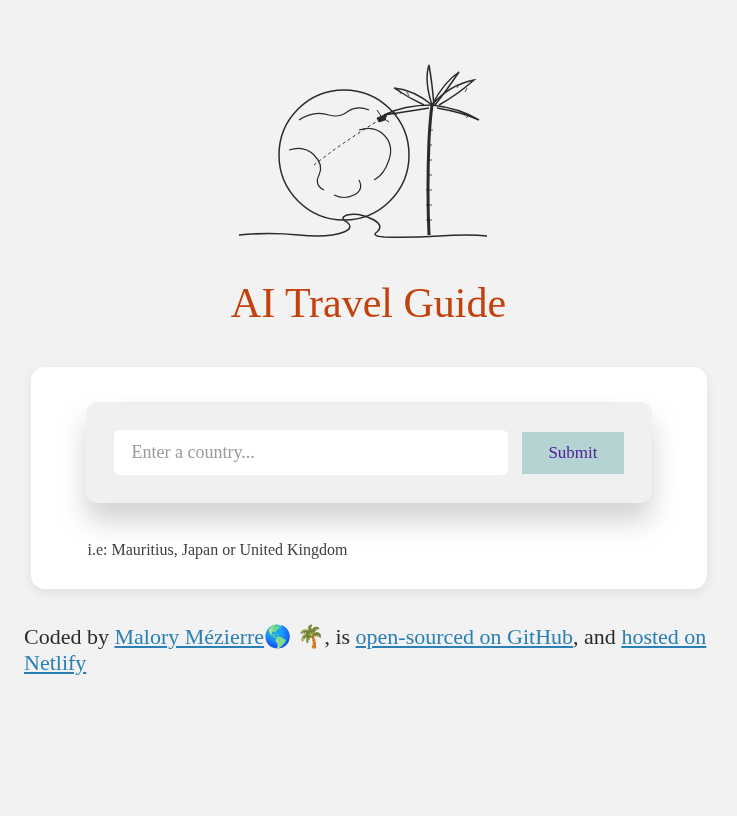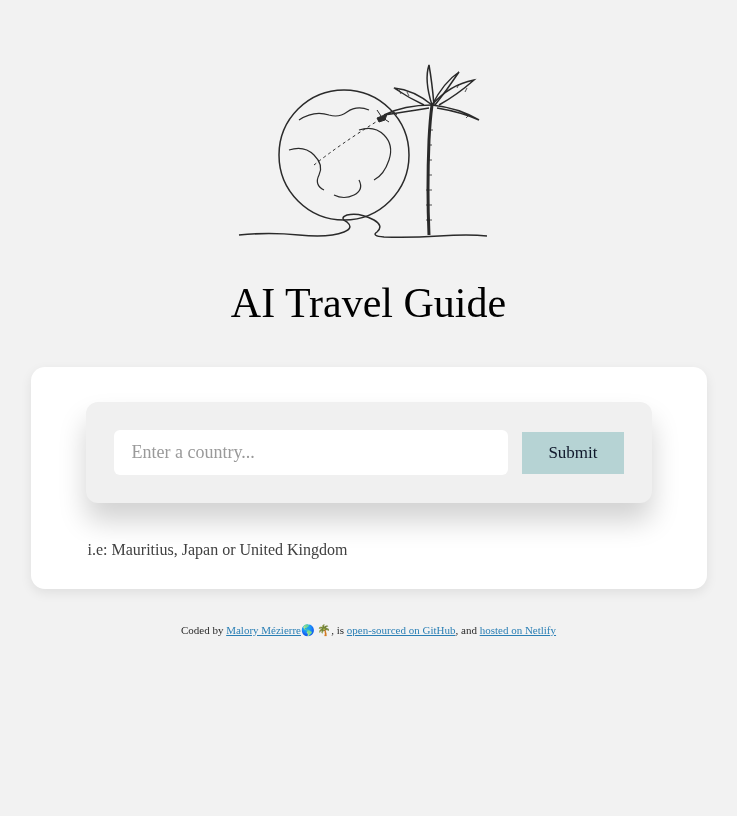--- a/index.html
+++ b/index.html
@@ -24,21 +24,21 @@
     }
     
     .logo-svg {
       width: 280px;
       height: 190px;
     }
     
     .page-title {
       font-size: 42px;
       font-weight: normal;
-      color: #000000;
+      color: #c2410c;
       margin-bottom: 40px;
       font-family: 'Comic Sans MS', cursive;
     }
     
     .card {
       background: #ffffff;
       border-radius: 14px;
       width: 676px;
       padding: 35px 55px 30px 55px;
       box-shadow: 0 4px 12px rgba(0,0,0,0.08);
@@ -71,37 +71,37 @@
       color: #9a9a9a;
     }
     
     .submit-btn {
       background: #b6d3d4;
       border: none;
       border-radius: 0;
       padding: 11px 26px;
       font-size: 17px;
       font-family: 'Comic Sans MS', cursive;
-      color: #0f172a;
+      color: #4c1d95;
       cursor: pointer;
     }
     
     .hint-text {
       font-size: 16px;
       color: #404040;
       font-family: 'Comic Sans MS', cursive;
       padding-left: 2px;
     }
     
     .footer {
       margin-top: 35px;
-      font-size: 11px;
+      font-size: 22px;
       color: #2a2a2a;
       font-family: 'Comic Sans MS', cursive;
-      text-align: center;
+      margin-left: 24px;
     }
     
     .footer a {
       color: #2a7fb5;
       text-decoration: underline;
     }
   </style>
 </head>
 <body>
 

